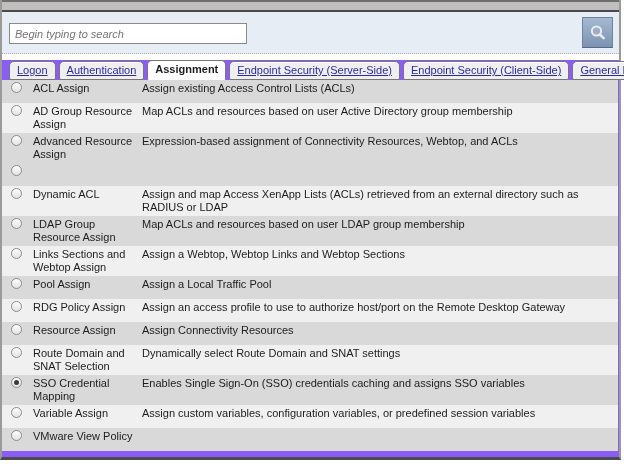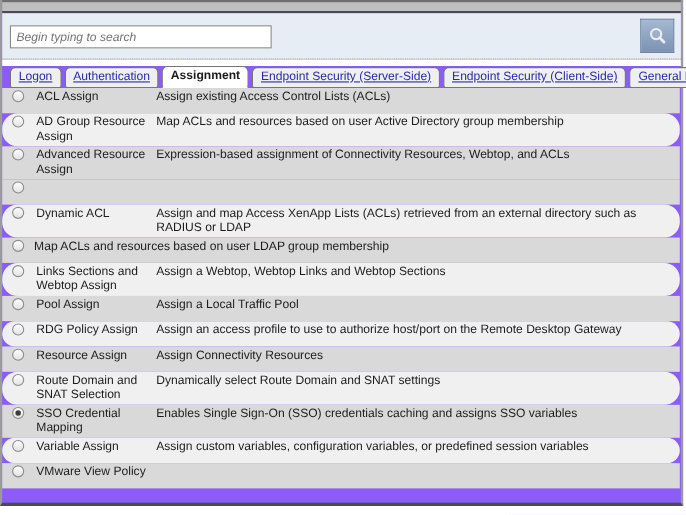--- a/index.html
+++ b/index.html
@@ -54,21 +54,21 @@
     background: #ffffff; color: #1c1c1c; text-decoration: none;
     border-bottom-color: #ffffff; z-index: 2; padding-bottom: 4px; font-weight: bold;
   }
   .tabs-filler { flex: 1; height: 1px; border-bottom: 2px solid #5d5d5d; margin-right: 4px; }
 
   .rows { width: 616px; }
   .row {
     display: flex; align-items: flex-start; min-height: 23px; padding: 2px 0;
   }
   .row.shade-dark  { background: #d9d9d9; }
-  .row.shade-light { background: #f0f0f0; border-radius: 14px; }
+  .row.shade-light { background: #f0f0f0; }
   .radio {
     width: 11px; height: 11px; border-radius: 50%;
     border: 1px solid #8c8c8c; background: linear-gradient(#fdfdfd, #e3e3e3);
     margin-left: 9px; flex: 0 0 11px; position: relative; cursor: pointer;
   }
   .radio.checked::after {
     content: ""; position: absolute; left: 2px; top: 2px;
     width: 5px; height: 5px; border-radius: 50%; background: #3c3c3c;
   }
   .row-name {
@@ -130,20 +130,21 @@
       <div class="row shade-dark">
         <div class="radio"></div>
       </div>
       <div class="row shade-light">
         <div class="radio"></div>
         <div class="row-name">Dynamic ACL</div>
         <div class="row-desc">Assign and map Access XenApp Lists (ACLs) retrieved from an external directory such as RADIUS or LDAP</div>
       </div>
       <div class="row shade-dark">
         <div class="radio"></div>
+        <div class="row-name">LDAP Group Resource Assign</div>
         <div class="row-desc">Map ACLs and resources based on user LDAP group membership</div>
       </div>
       <div class="row shade-light">
         <div class="radio"></div>
         <div class="row-name">Links Sections and Webtop Assign</div>
         <div class="row-desc">Assign a Webtop, Webtop Links and Webtop Sections</div>
       </div>
       <div class="row shade-dark">
         <div class="radio"></div>
         <div class="row-name">Pool Assign</div>

